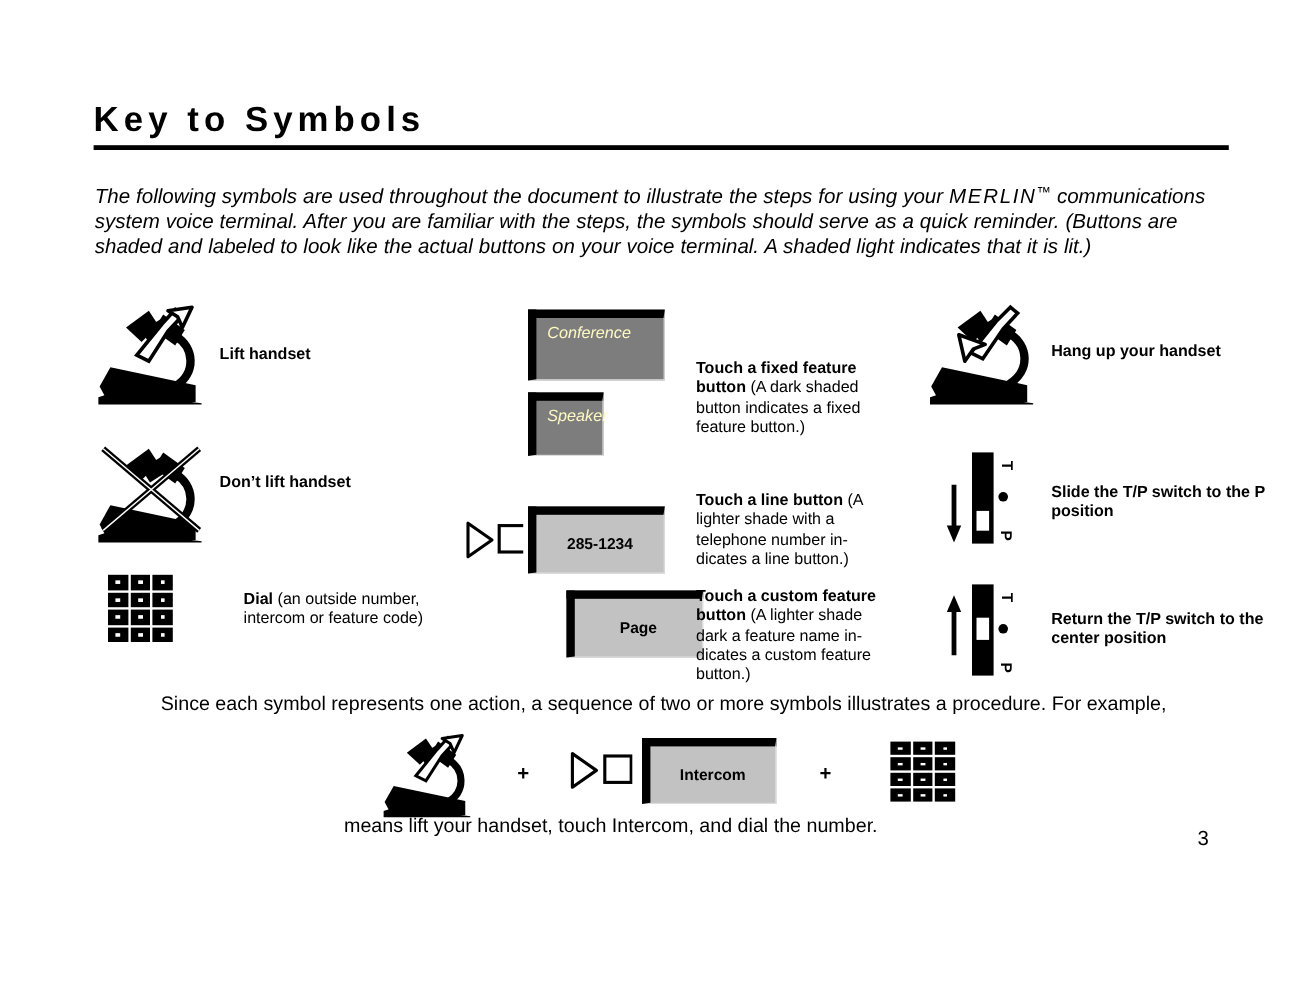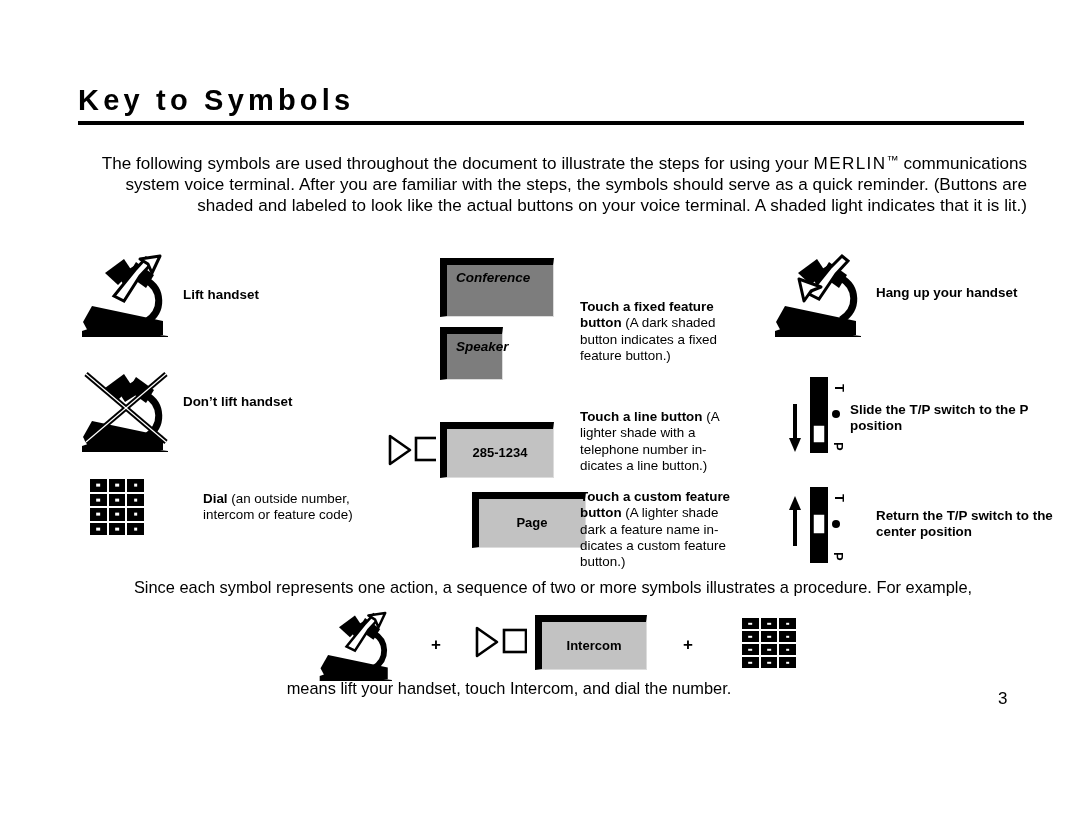--- a/index.html
+++ b/index.html
@@ -36,22 +36,23 @@
   }
 
   
   #intro {
     position: absolute;
     left: 79px;
     top: 133px;
     width: 948px;
     font-size: 17.1px;
     line-height: 20.8px;
-    text-align: right;
+    text-align: left;
     word-spacing: 0.2px;
+    font-style: italic;
   }
   #intro .merlin { letter-spacing: 1.4px; }
   #intro .tm { font-size: 12px; vertical-align: 0.45em; letter-spacing: 0; }
 
   
   .desc {
     position: absolute;
     font-size: 13.4px;
     line-height: 16.3px;
   }
@@ -95,23 +96,23 @@
   .tbtn .cap {
     position: absolute;
     white-space: nowrap;
   }
   .tbtn.fixed {
     background: #7d7d7d;
   }
   .tbtn.fixed .cap {
     left: 9px;
     top: 5px;
-    color: #000000;
+    color: #fef9c3;
     font-style: italic;
-    font-weight: bold;
+    font-weight: normal;
     font-size: 13.5px;
   }
   .tbtn.custom {
     background: #c2c2c2;
   }
   .tbtn.custom .cap {
     left: 0;
     right: 0;
     top: 50%;
     transform: translateY(-52%);
@@ -303,21 +304,21 @@
 
     <rect x="25" y="53" width="12" height="18" fill="#fff" stroke="#000" stroke-width="1.5"></rect>
 
     <text x="47" y="12" font-family="Liberation Sans, sans-serif" font-size="13" font-weight="bold" fill="#000" transform="rotate(90 47 12)">T</text>
 
     <circle cx="48" cy="42" r="4" fill="#000"></circle>
 
     <text x="46" y="70" font-family="Liberation Sans, sans-serif" font-size="13" font-weight="bold" fill="#000" transform="rotate(90 46 70)">P</text>
   </svg>
 </div>
-<div class="desc" style="left:850px; top:402px; width:180px;">
+<div class="desc" style="left:876px; top:402px; width:180px;">
   <b>Slide the T/P switch to the P position</b>
 </div>
 
 <div class="tp" style="left:788px; top:482px; width:64px; height:90px;">
   <svg width="64" height="90" viewBox="0 0 64 90" xmlns="http://www.w3.org/2000/svg">
 
     <g>
       <line x1="7" y1="22" x2="7" y2="64" stroke="#000" stroke-width="4"></line>
       <polygon points="1,28 13,28 7,14" fill="#000"></polygon>
     </g>

